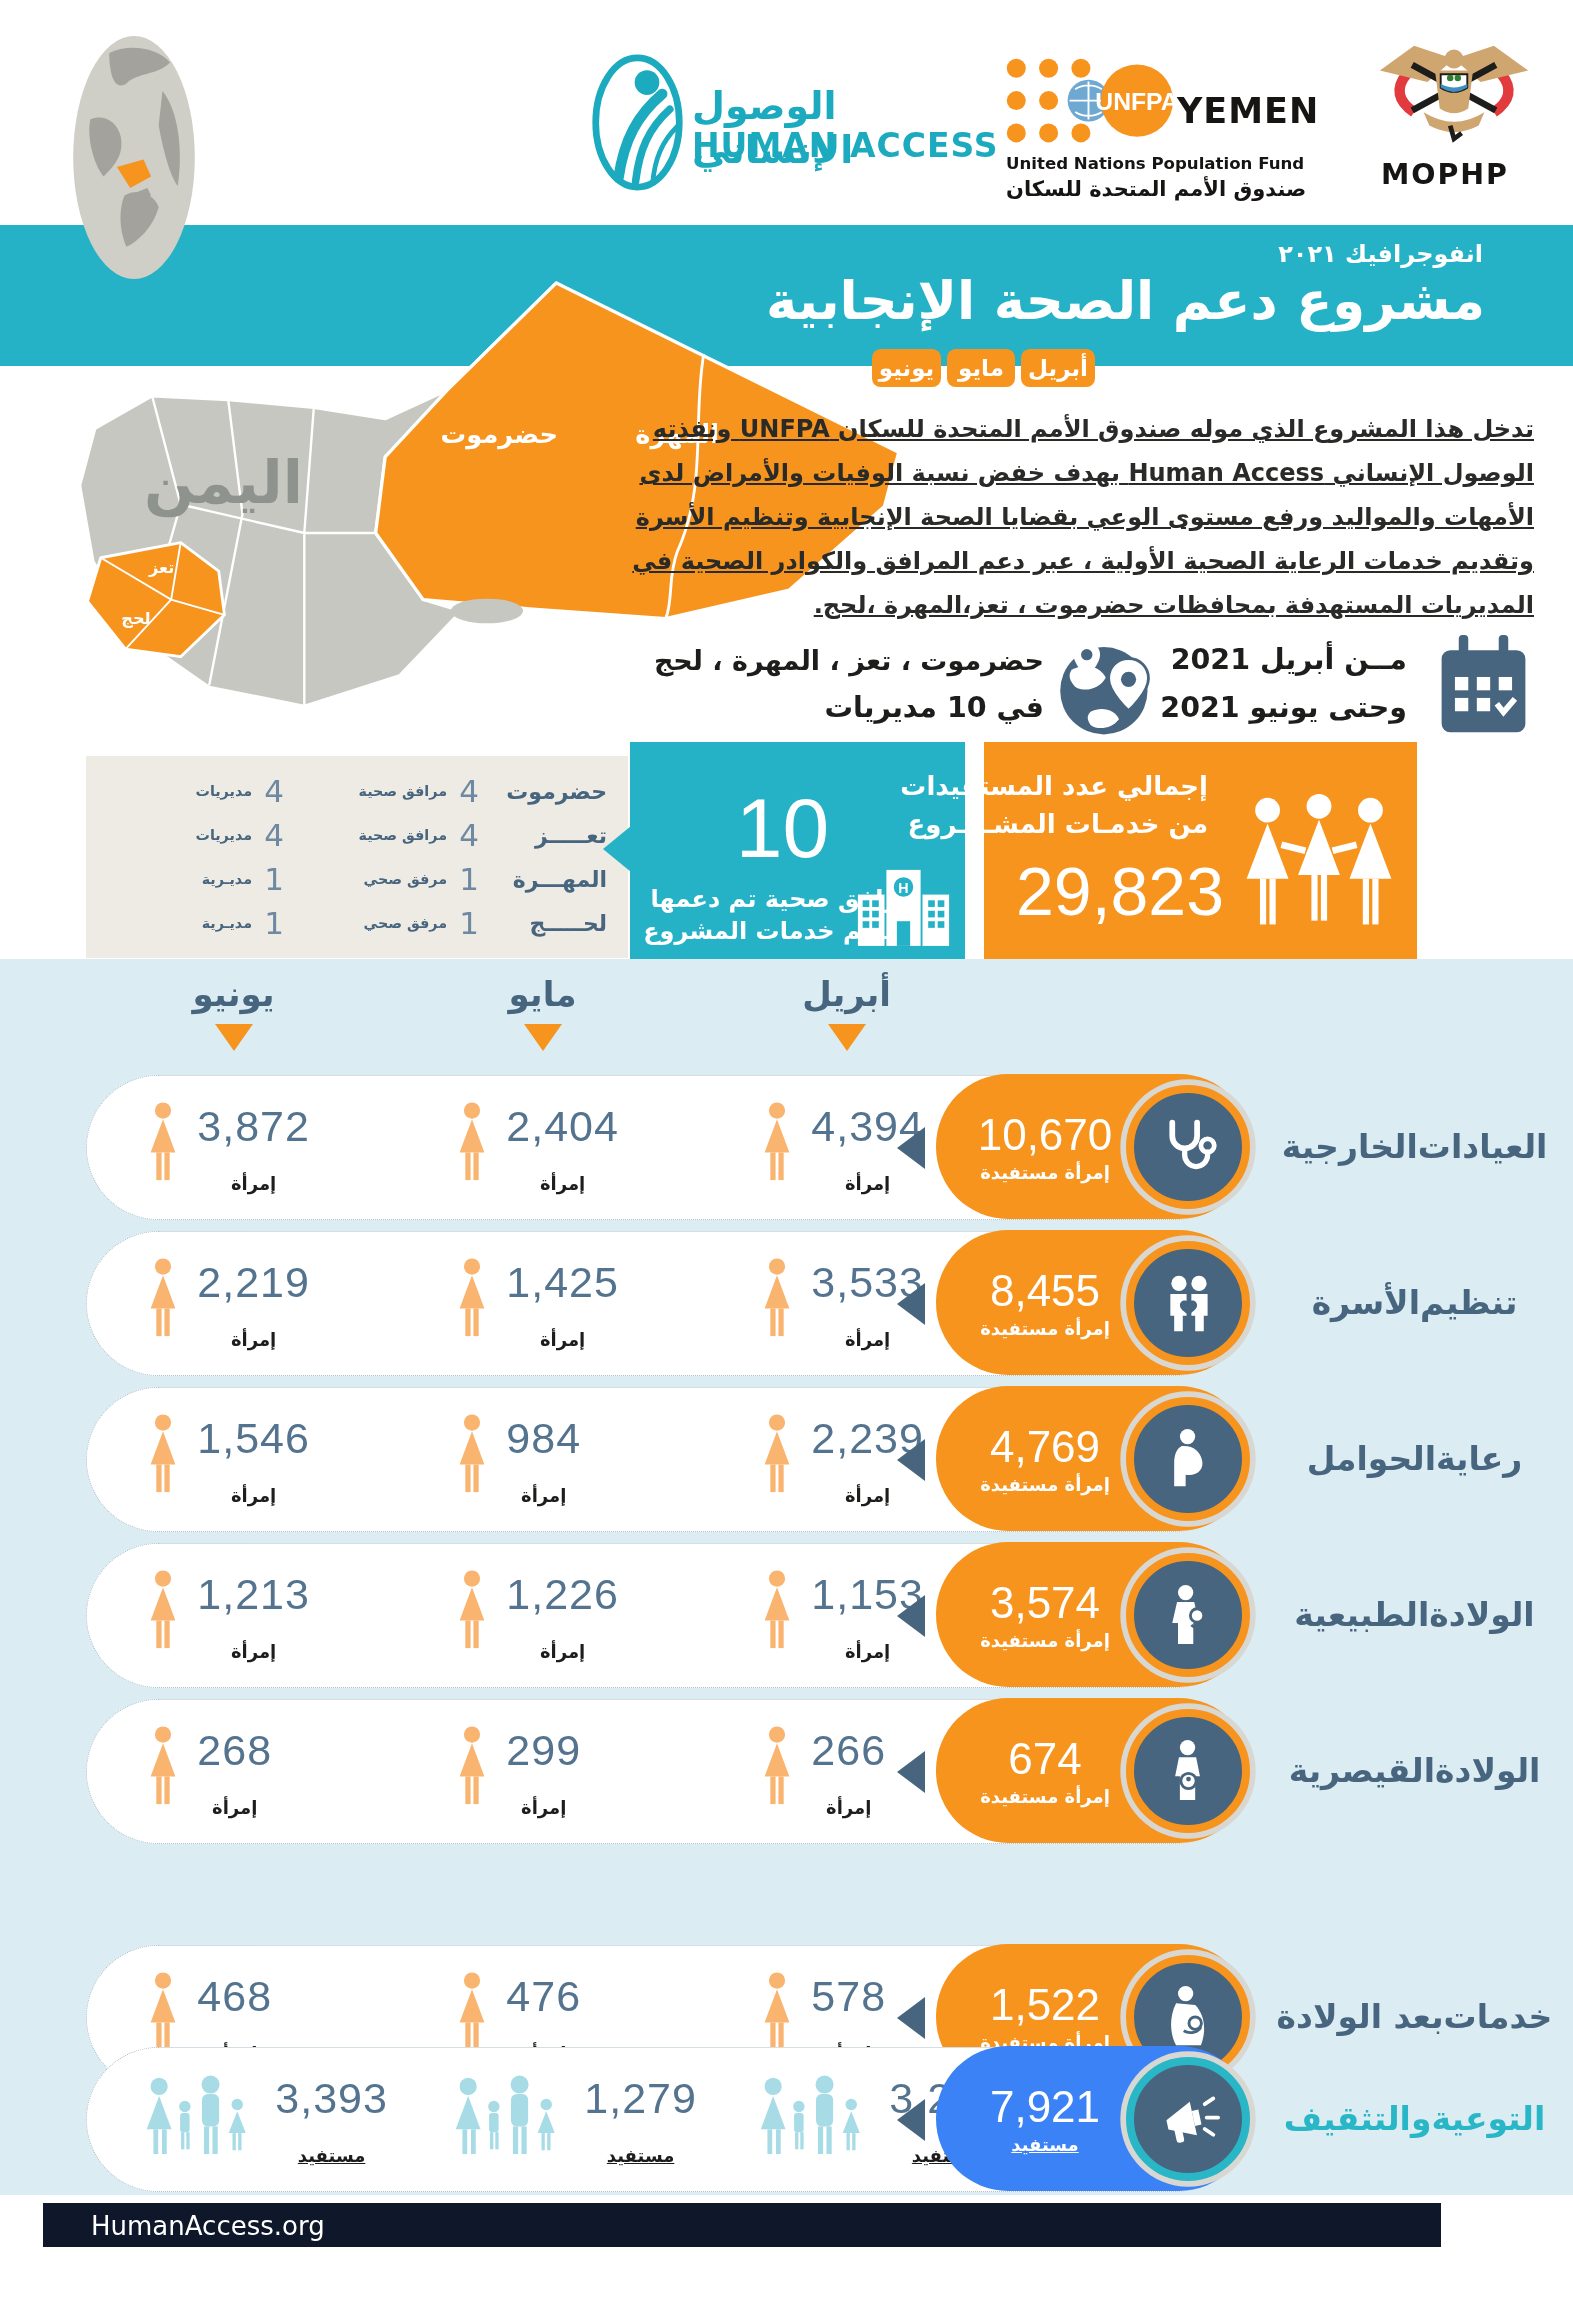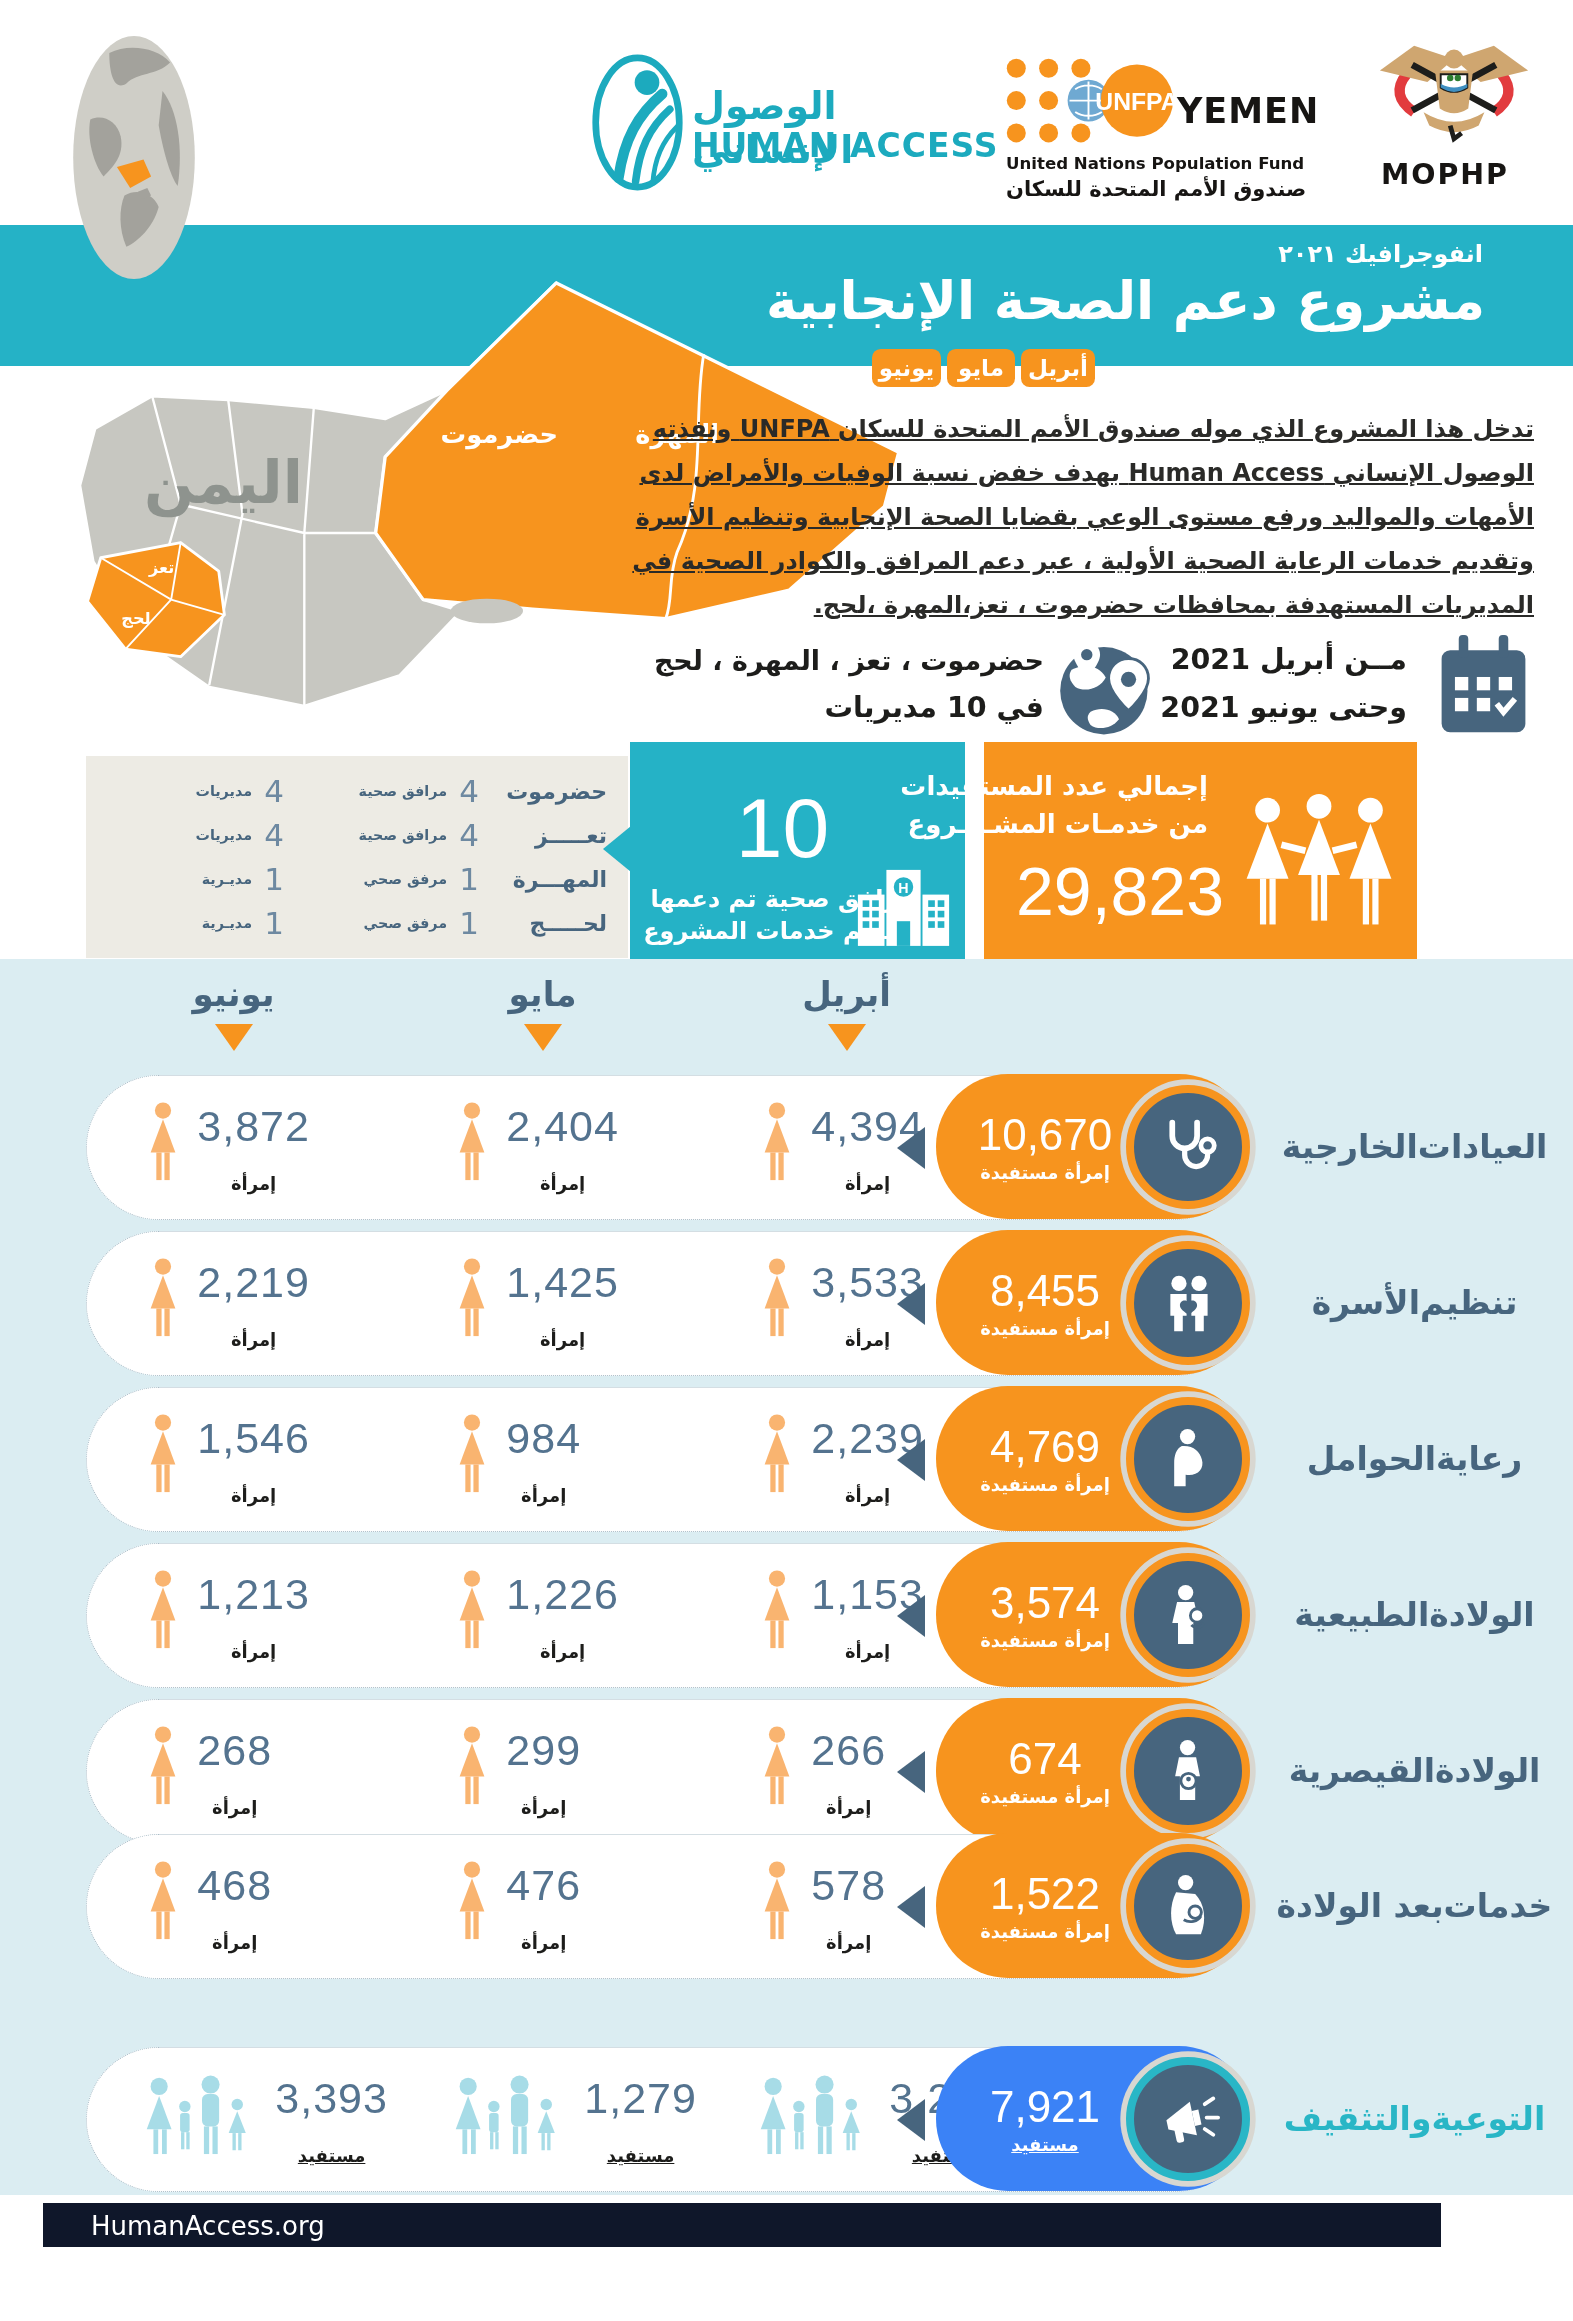--- a/index.html
+++ b/index.html
@@ -601,21 +601,21 @@
           </svg>
         </div>
       </div>
     </div>
     <div class="svc-label">
       <div>الولادة</div>
       <div>القيصرية</div>
     </div>
   </div>
 
-  <div class="svc" style="top:1834px;">
+  <div class="svc" style="top:1945px;">
     <div class="capsule">
       <div class="entry e-june">
         <svg class="wico" viewBox="0 0 44 84">
             <circle cx="22" cy="9" r="8.5"></circle>
             <path d="M22 18 L35 53 H9 Z"></path>
             <rect x="15" y="53" width="5.5" height="29"></rect>
             <rect x="23.5" y="53" width="5.5" height="29"></rect>
           </svg>
         <div>
             <div class="val">468</div>

